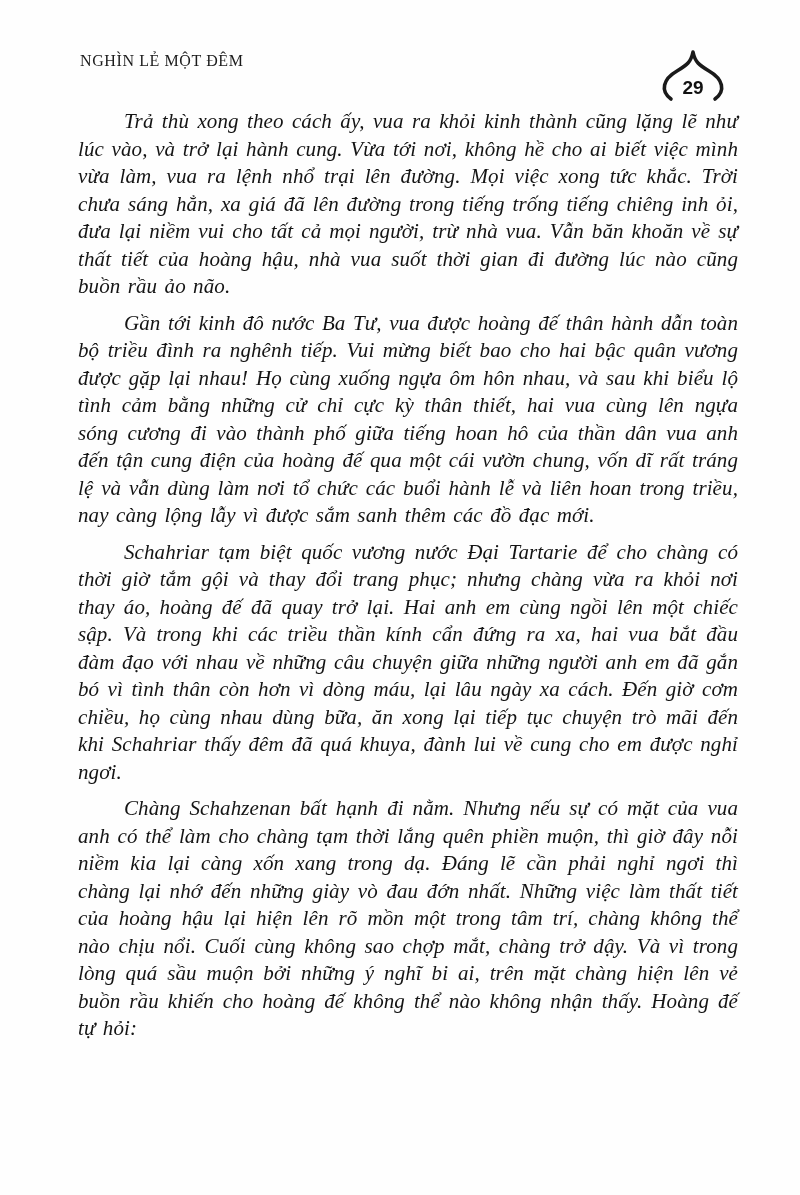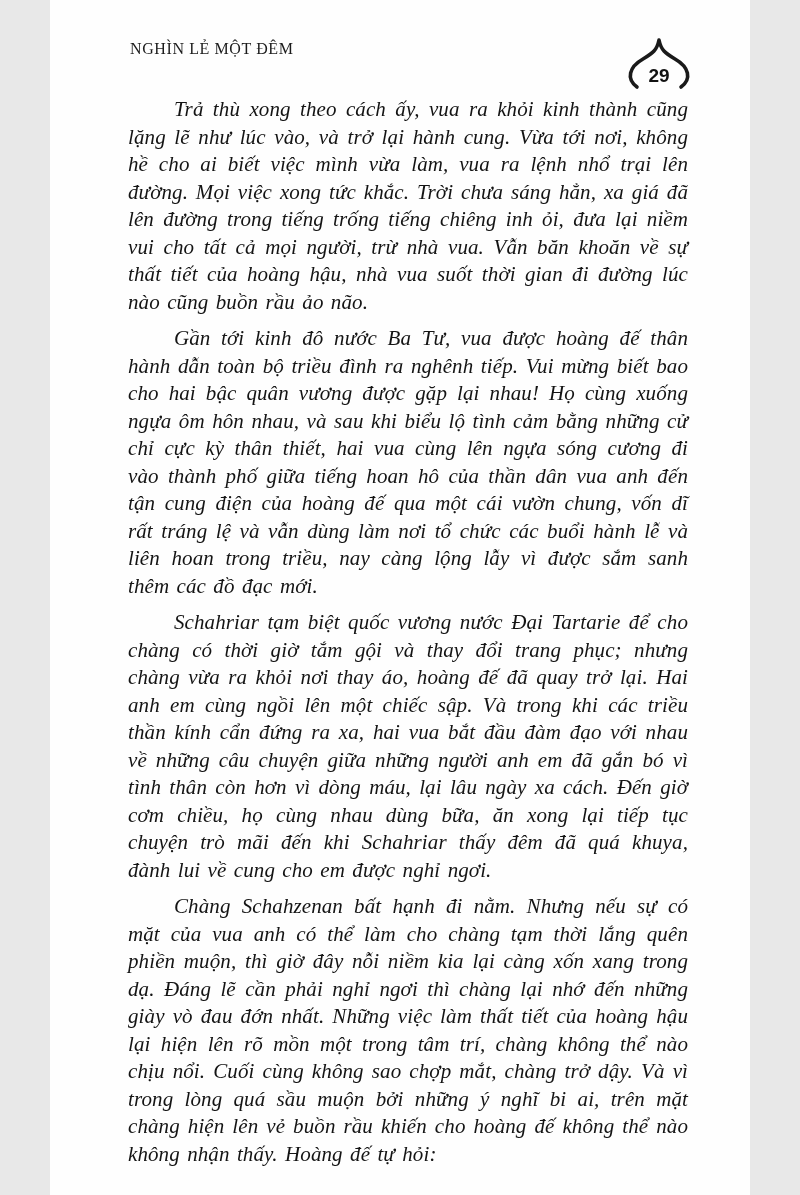--- a/index.html
+++ b/index.html
@@ -1,23 +1,23 @@
 <!DOCTYPE html>
 <html><head>
 <meta charset="utf-8">
 <style>
   html, body { margin: 0; padding: 0; background: #e8e8e8; }
   .page {
     position: relative;
-    width: 700px;
+    width: 800px;
     height: 1195px;
     margin: 0 auto;
     background: #fefefe;
     box-sizing: border-box;
-    padding-top: 36px;
+    padding-top: 48px;
     overflow: hidden;
     color: #161616;
   }
   .page-header {
     position: relative;
     height: 58px;
     margin: 0 54px 2px 80px;
   }
   .running-title {
     position: absolute;
@@ -25,21 +25,21 @@
     left: 0;
     font-family: "Liberation Serif", serif;
     font-size: 16px;
     letter-spacing: 0.6px;
     color: #1b1b1b;
     white-space: nowrap;
   }
   .page-number-badge {
     position: absolute;
     top: 0;
-    right: 0;
+    right: 16px;
     width: 74px;
     height: 58px;
   }
   .page-number-badge svg {
     position: absolute;
     inset: 0;
   }
   .page-number {
     position: absolute;
     left: 0;

